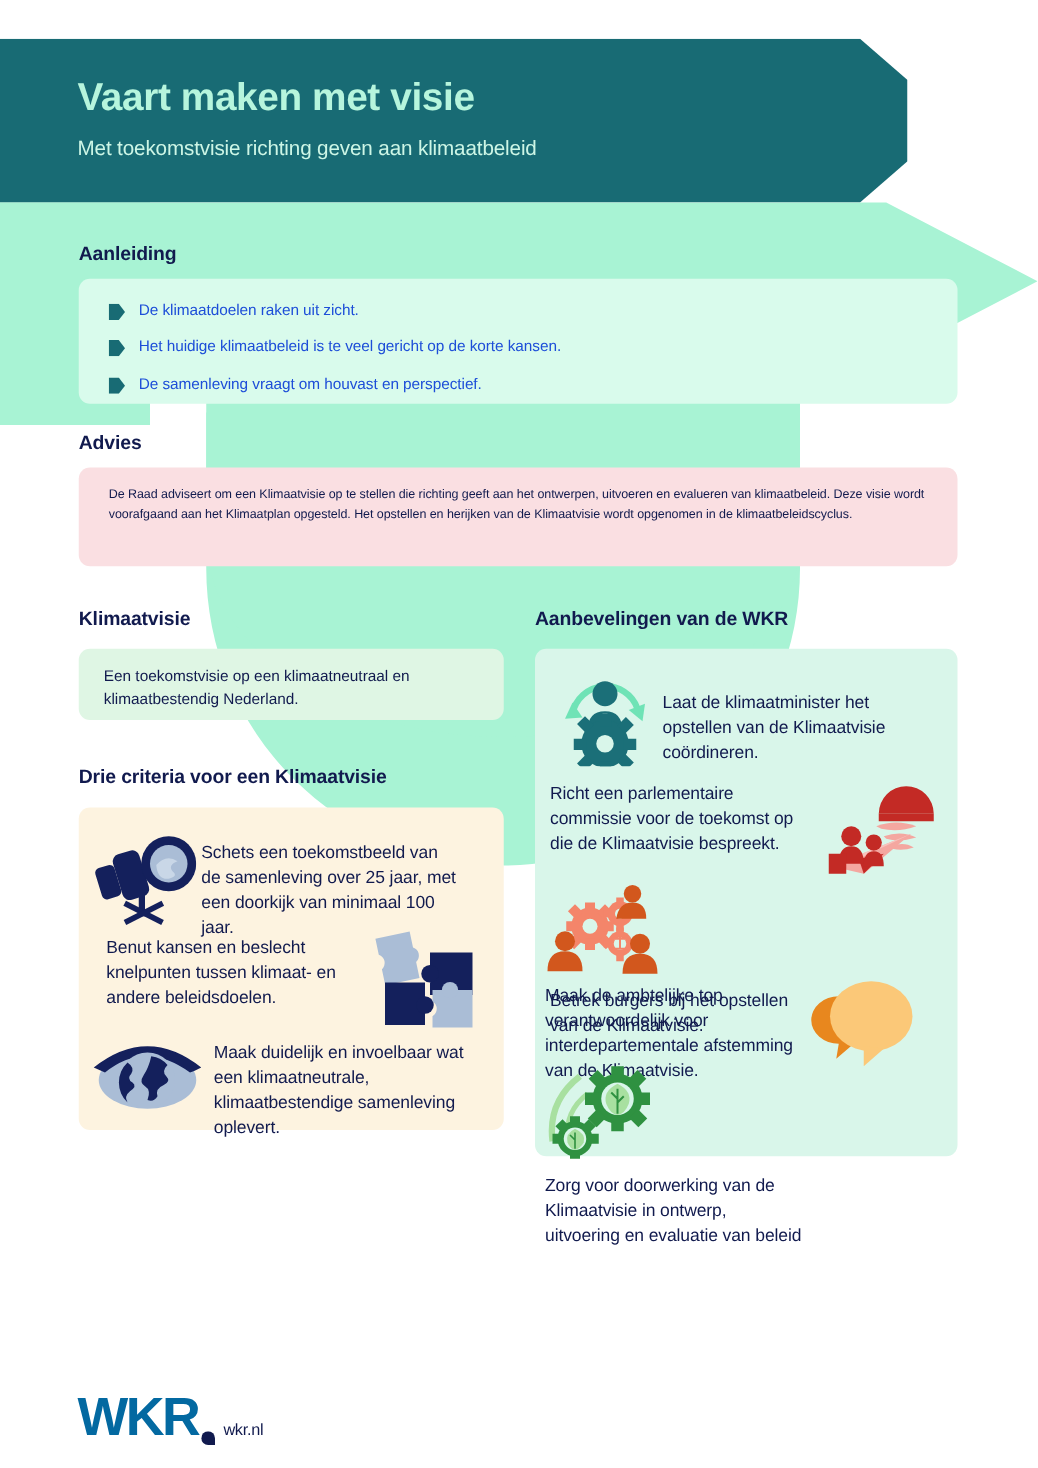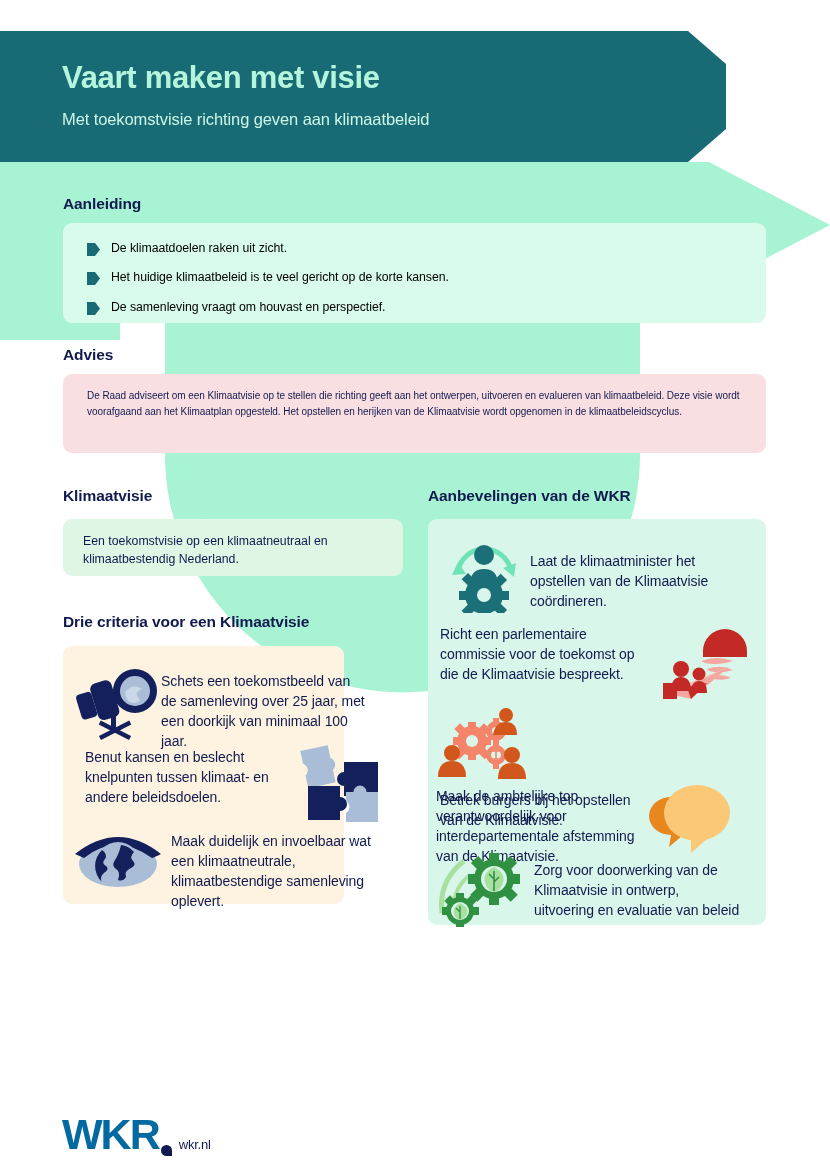--- a/index.html
+++ b/index.html
@@ -89,21 +89,21 @@
   }
   .bullet-list { padding: 18px 0 0 24px; }
   .bullet-mark {
     flex: 0 0 auto;
     width: 13px; height: 13px;
     margin-right: 11px;
     margin-top: 2px;
   }
   .bullet-text {
     font-size: 12.3px;
-    color: #000000;
+    color: #1d4ed8;
     line-height: 1.25;
     letter-spacing: -0.05px;
   }
 
   
   #card-advies {
     left: 63px; top: 374px;
     width: 703px; height: 79px;
     background: #fadfe2;
   }
@@ -124,21 +124,21 @@
   #card-klimaatvisie .body {
     padding: 13px 20px 0 20px;
     font-size: 12.3px;
     line-height: 1.5;
     color: #111a4e;
   }
 
   
   #card-criteria {
     left: 63px; top: 646px;
-    width: 281px; height: 258px;
+    width: 340px; height: 258px;
     background: #fdf3e0;
   }
 
   
   #card-aanbevelingen {
     left: 428px; top: 519px;
     width: 338px; height: 406px;
     background: #d9f6ea;
   }
 
@@ -409,21 +409,21 @@
 
     <div class="item-row" style="left:12px; top:268px; width:322px;">
       <span class="item-text" style="width:195px; padding-top:4px;">Betrek burgers bij het opstellen van de Klimaatvisie.</span>
       <svg class="item-icon" width="100" height="72" viewBox="0 0 100 72" style="margin-left:2px; margin-top:-6px;">
         <path d="M34,16 a22,19 0 1 0 0,38 l-2,12 l14,-12 a22,19 0 0 0 -12,-38 Z" fill="#e8871e"></path>
         <ellipse cx="60" cy="32" rx="33" ry="28" fill="#fbc878"></ellipse>
         <path d="M54,56 L54,72 L70,58 Z" fill="#fbc878"></path>
       </svg>
     </div>
 
-    <div class="item-row" style="left:8px; top:330px; width:330px;">
+    <div class="item-row" style="left:8px; top:330px; width:330px;flex-direction:column;">
       <svg class="item-icon" width="96" height="78" viewBox="0 0 96 78" style="margin-right:2px;">
 
         <path d="M6,64 q-4,-32 22,-52" stroke="#a8e0a0" stroke-width="5" fill="none"></path>
         <path d="M18,62 q-2,-22 16,-36" stroke="#a8e0a0" stroke-width="4" fill="none"></path>
 
         <g fill="#2f9141">
           <circle cx="58" cy="30" r="20"></circle>
           <rect x="53" y="4" width="10" height="11"></rect>
           <rect x="53" y="45" width="10" height="11"></rect>
           <rect x="32" y="25" width="11" height="10"></rect>

